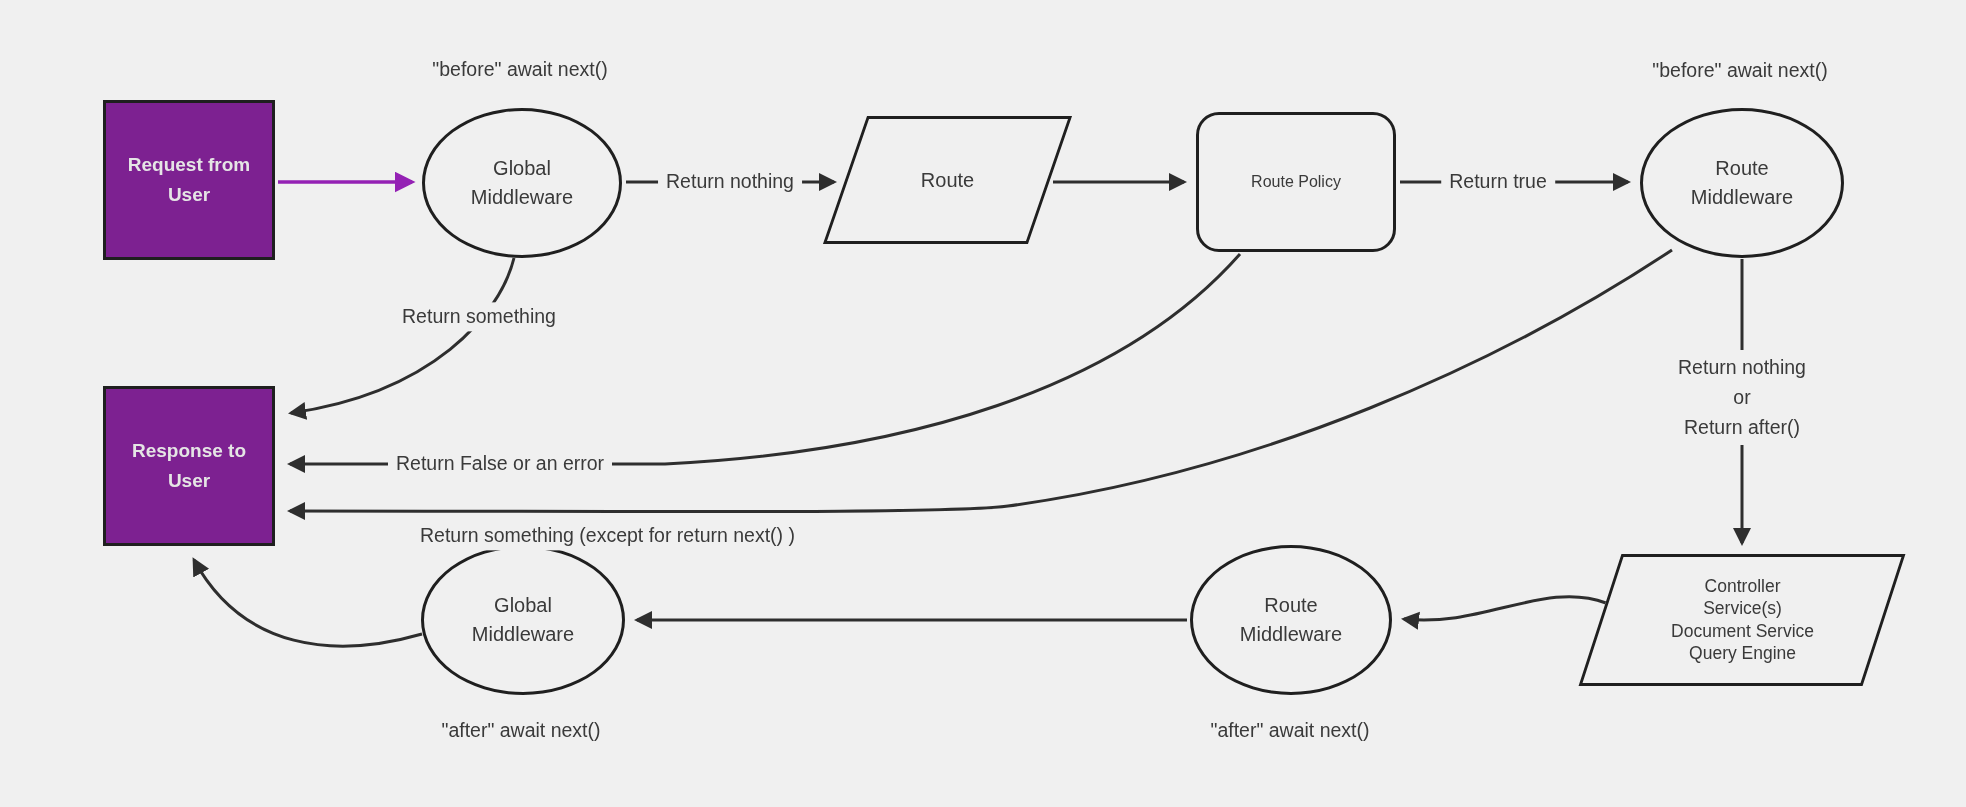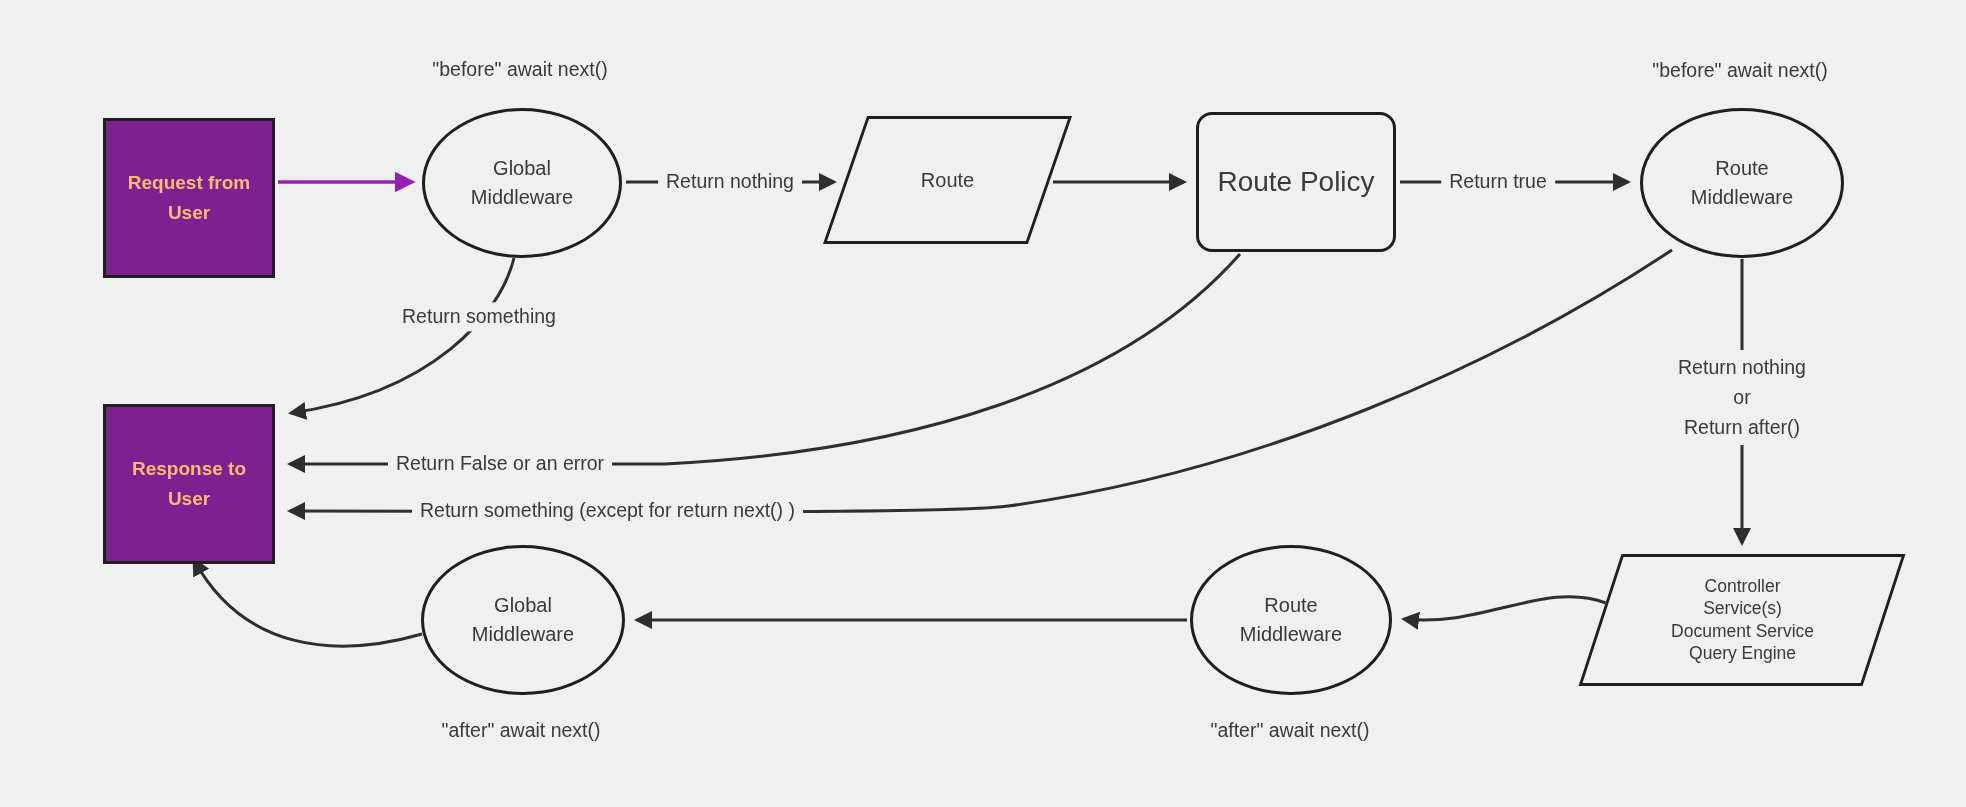--- a/index.html
+++ b/index.html
@@ -25,40 +25,39 @@
     position: absolute;
     box-sizing: border-box;
     display: flex;
     align-items: center;
     justify-content: center;
     text-align: center;
   }
   .rect-purple {
     background: #7d2191;
     border: 3px solid #1f1f1f;
-    color: #fdba74;
+    color: #e5e5e5;
     font-weight: 700;
     font-size: 19px;
     line-height: 1.6;
-    margin-top: 18px;
   }
   .rect-purple .lbl { max-width: 140px; }
   .ellipse {
     border: 3px solid #1f1f1f;
     border-radius: 50%;
     background: #f0f0f0;
     font-size: 20px;
     line-height: 1.45;
   }
   .ellipse .lbl { max-width: 132px; }
   .rounded {
     border: 3px solid #1f1f1f;
-    border-radius: 16px;
+    border-radius: 23px;
     background: #f0f0f0;
-    font-size: 28px;
+    font-size: 16px;
   }
   .para {
     border: 3px solid #1f1f1f;
     background: #f0f0f0;
     font-size: 20px;
   }
   .para .unskew { transform: skewX(19deg); }
   .para2 .unskew { transform: skewX(18deg); }
   .edge-label {
     position: absolute;
@@ -178,21 +177,21 @@
   <div class="annotation" style="left:1290px; top:719px;">"after" await next()</div>
 
   <div class="edge-label center-anchor" style="left:730px; top:182px;">Return nothing</div>
 
   <div class="edge-label center-anchor" style="left:1498px; top:182px;">Return true</div>
 
   <div class="edge-label center-anchor" style="left:479px; top:317px;">Return something</div>
 
   <div class="edge-label left-anchor" style="left:388px; top:464px;">Return False or an error</div>
 
-  <div class="edge-label left-anchor" style="left:412px; top:511px;text-align:center;">Return something (except for return next() )</div>
+  <div class="edge-label left-anchor" style="left:412px; top:536px;text-align:center;">Return something (except for return next() )</div>
 
   <div class="multiline" style="left:1742px; top:350px;">
     <div>Return nothing</div>
     <div>or</div>
     <div>Return after()</div>
   </div>
 
 </div>
 
 </body></html>

